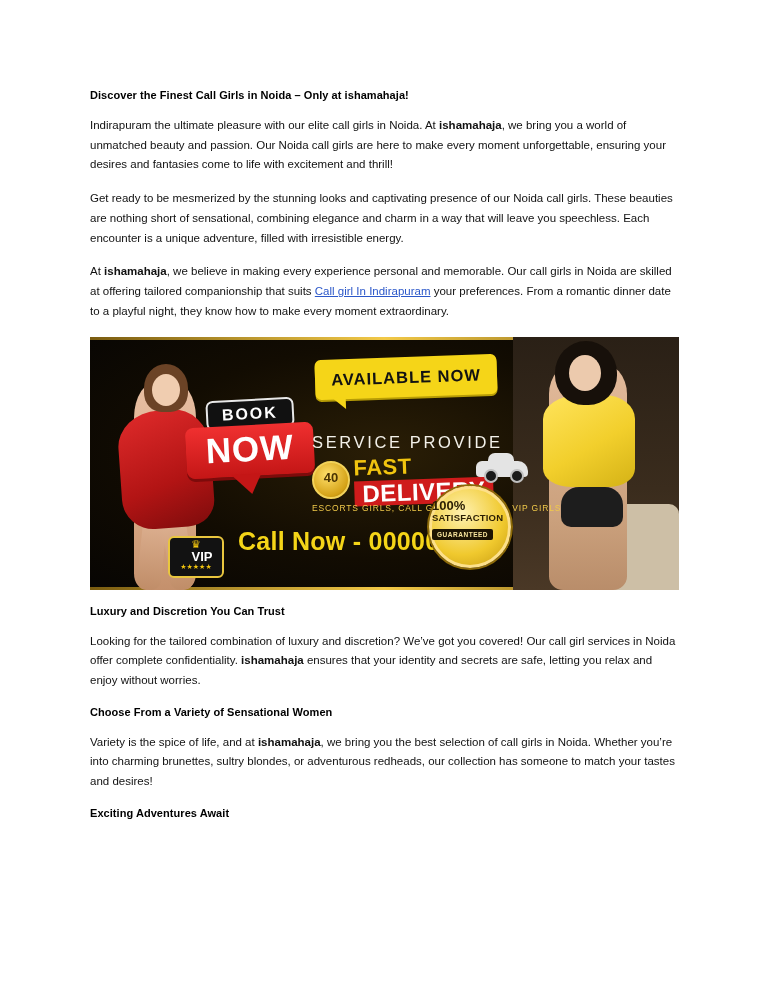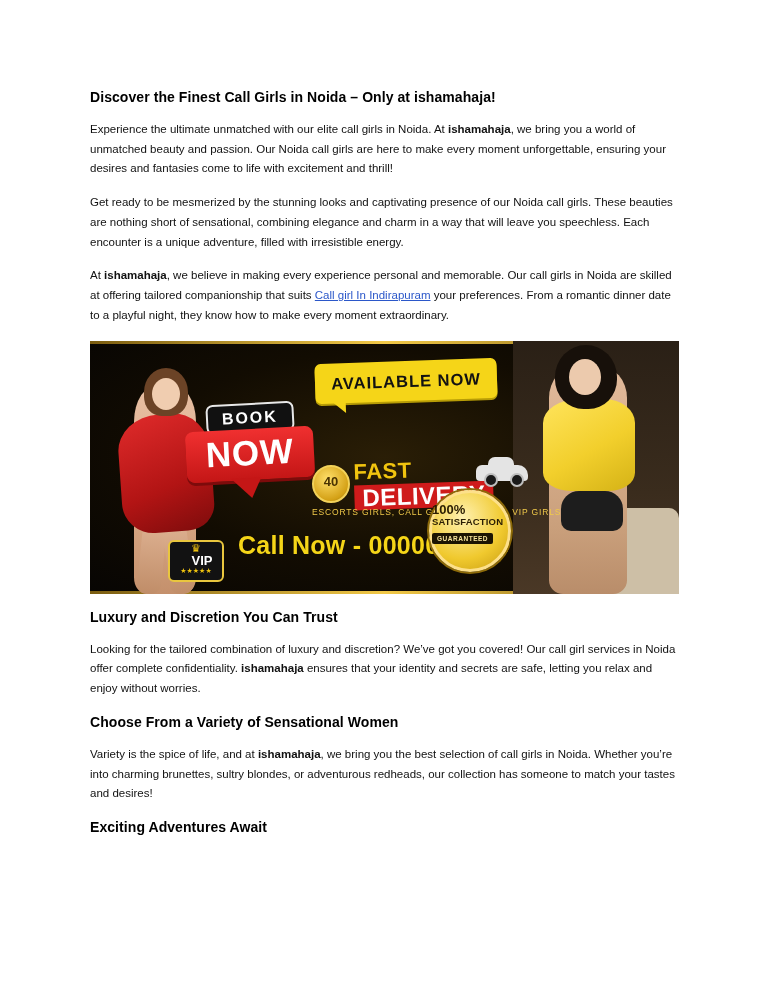--- a/index.html
+++ b/index.html
@@ -19,21 +19,21 @@
     width: 768px;
     height: 994px;
     background: #ffffff;
     box-sizing: border-box;
     padding: 88px 88px 0 90px;
   }
   .doc-body {
     width: 590px;
   }
   h2.heading {
-    font-size: 14px;
+    font-size: 11px;
     font-weight: bold;
     line-height: 1.35;
     margin: 0 0 13px 0;
     letter-spacing: 0.005em;
     color: #000;
   }
   p.para {
     font-size: 11.5px;
     line-height: 1.72;
     margin: 0 0 14px 0;
@@ -415,21 +415,21 @@
   }
 </style>
 </head>
 <body>
 
 <div class="page">
   <div class="doc-body">
 
     <h2 class="heading">Discover the Finest Call Girls in Noida – Only at ishamahaja!</h2>
     <p class="para">
-      <span>Experience the ultimate unmatched with our elite call girls in Noida. At </span><span class="b">ishamahaja</span><span>, we bring you a world of unmatched beauty and passion. Our Noida call girls are here to make every moment unforgettable, ensuring your desires and fantasies come to life with excitement and thrill!</span>
+      <span>Indirapuram the ultimate pleasure with our elite call girls in Noida. At </span><span class="b">ishamahaja</span><span>, we bring you a world of unmatched beauty and passion. Our Noida call girls are here to make every moment unforgettable, ensuring your desires and fantasies come to life with excitement and thrill!</span>
     </p>
 
     <p class="para">
       <span>Get ready to be mesmerized by the stunning looks and captivating presence of our Noida call girls. These beauties are nothing short of sensational, combining elegance and charm in a way that will leave you speechless. Each encounter is a unique adventure, filled with irresistible energy.</span>
     </p>
 
     <p class="para tight">
       <span>At </span><span class="b">ishamahaja</span><span>, we believe in making every experience personal and memorable. Our call girls in Noida are skilled at offering tailored companionship that suits </span><a class="inline-link" href="#">Call girl In Indirapuram</a><span> your preferences. From a romantic dinner date to a playful night, they know how to make every moment extraordinary.</span>
     </p>
 
@@ -462,20 +462,21 @@
         </div>
 
         <div class="book-chip">
           <span>BOOK</span>
         </div>
         <div class="now-chip">
           <span>NOW</span>
           <div class="tail"></div>
         </div>
 
+        <div class="service-provide">SERVICE  PROVIDE</div>
 
         <div class="seal-20">
           <span>40</span>
         </div>
 
         <div class="fast-delivery">
           <div class="fast">FAST</div>
           <div class="delivery">DELIVERY</div>
         </div>
 

